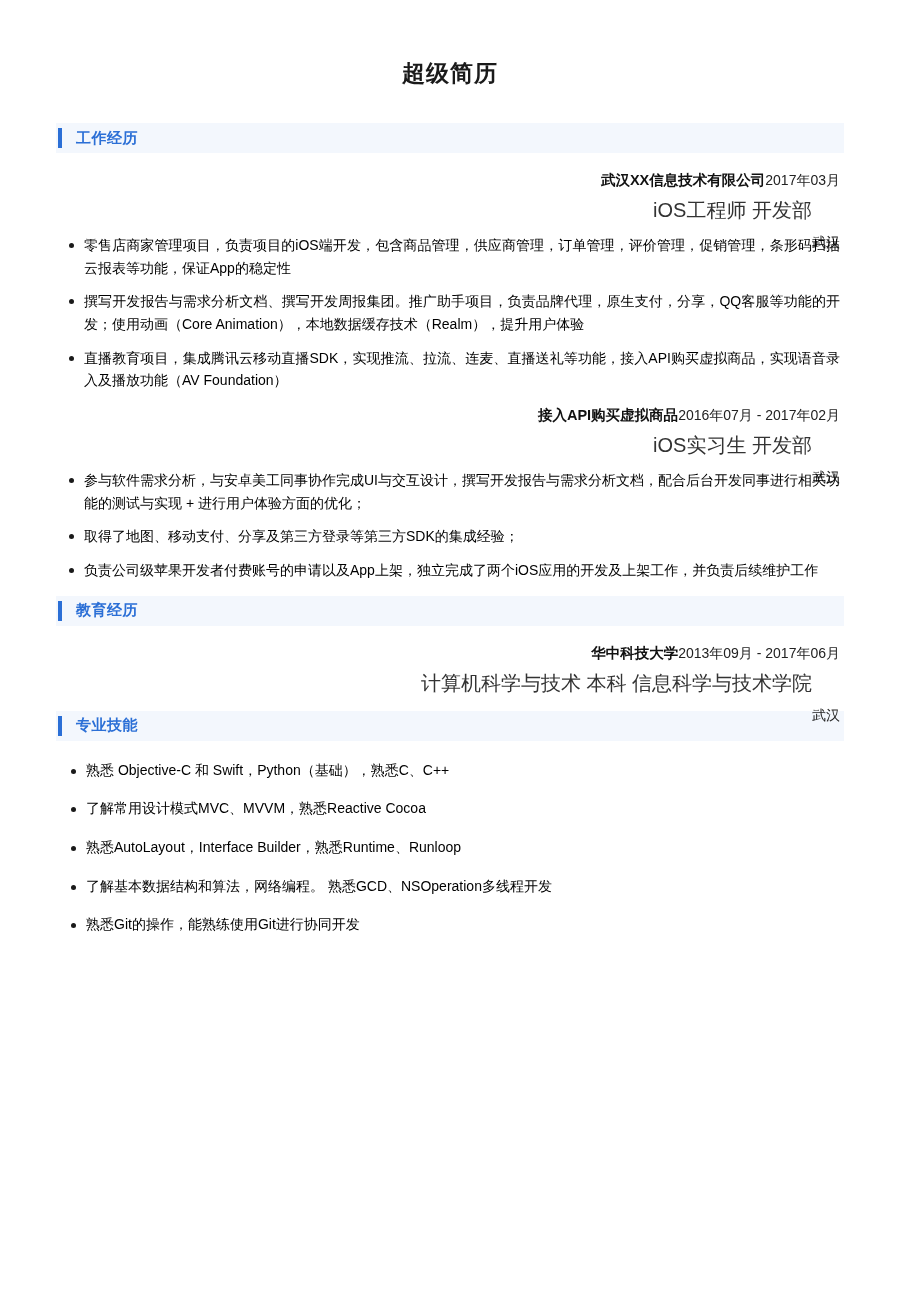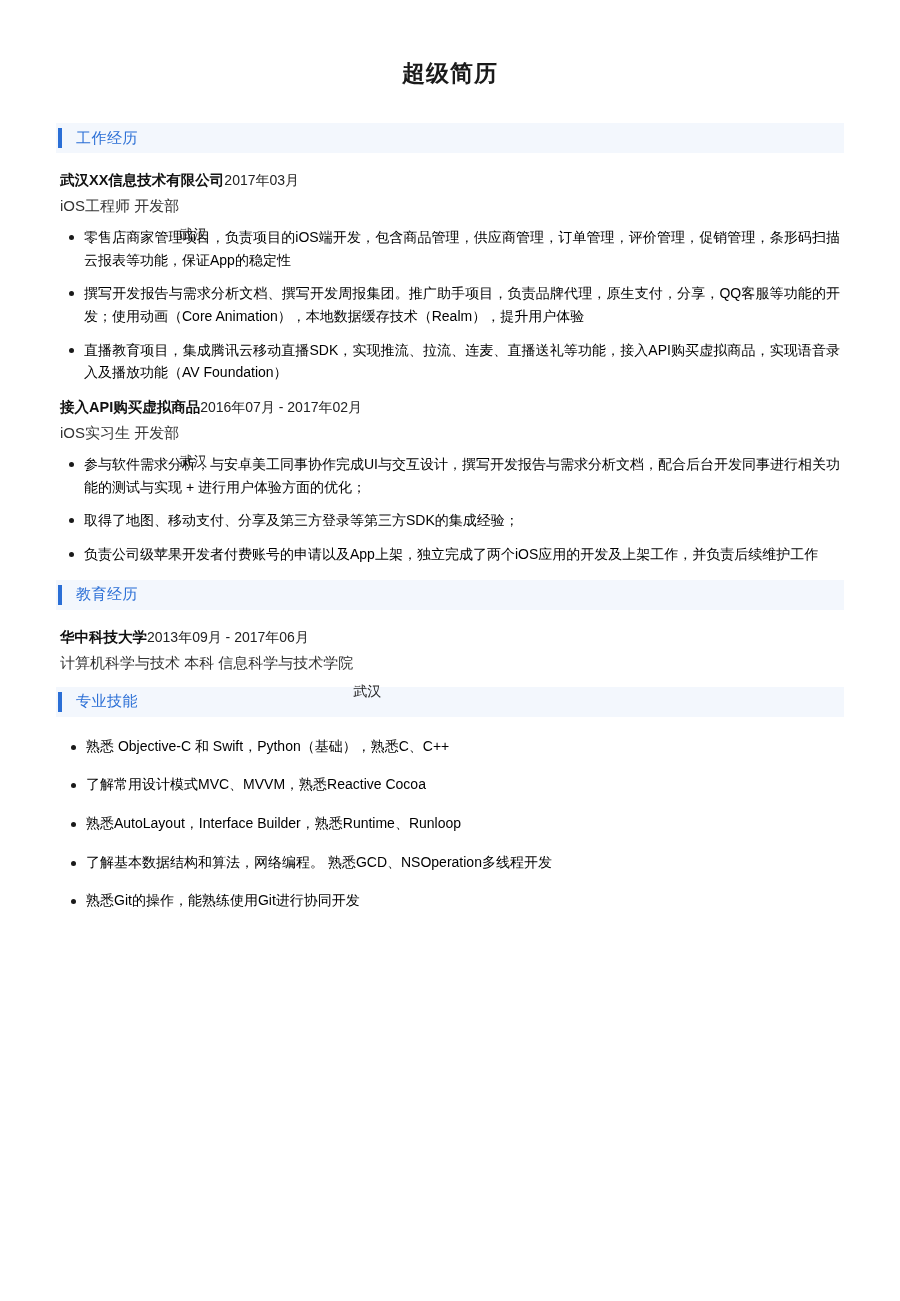--- a/index.html
+++ b/index.html
@@ -45,47 +45,47 @@
     width: 4px;
     height: 20px;
     background: #2b6fd6;
     margin-left: 2px;
     margin-right: 14px;
     flex: 0 0 auto;
   }
   .section-title {
     color: #2b6fd6;
     font-size: 15px;
-    font-weight: normal;
+    font-weight: bold;
     letter-spacing: 0.5px;
   }
   .entry {
     margin-bottom: 4px;
   }
   .entry-row {
     display: flex;
-    justify-content: flex-start;
+    justify-content: flex-end;
     align-items: baseline;
     padding: 0 4px 0 4px;
   }
   .entry-row.first {
     margin-bottom: 7px;
   }
   .entry-org {
     font-size: 14.5px;
     font-weight: bold;
     color: #111111;
   }
   .entry-date {
     font-size: 14px;
     color: #222222;
     white-space: nowrap;
   }
   .entry-role {
-    font-size: 15px;
+    font-size: 20px;
     color: #333333;
   }
   .entry-loc {
     font-size: 14px;
     color: #222222;
     white-space: nowrap;
   }
   .entry-row.second {
     margin-bottom: 10px;
     align-items: flex-start;

